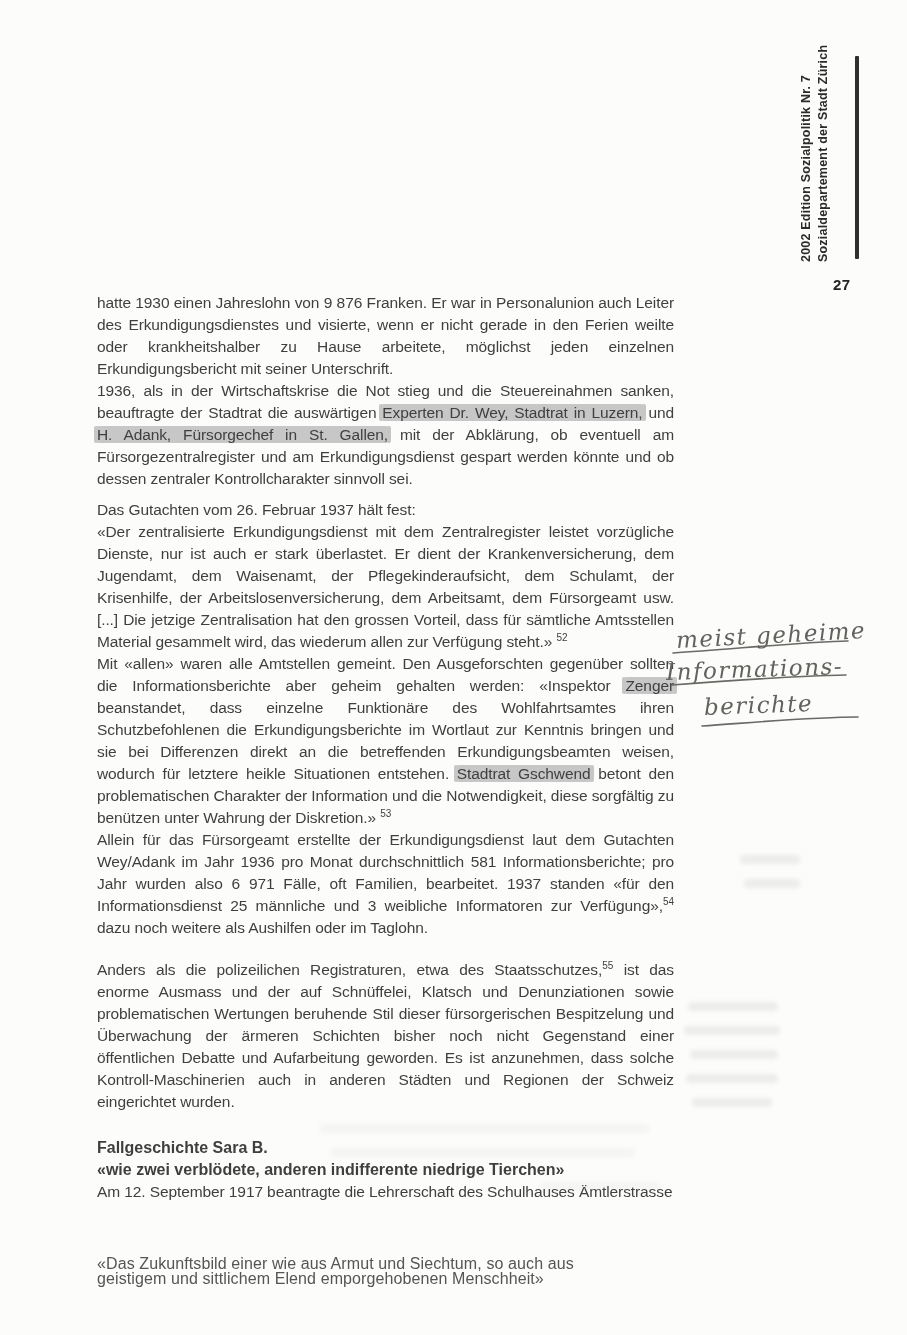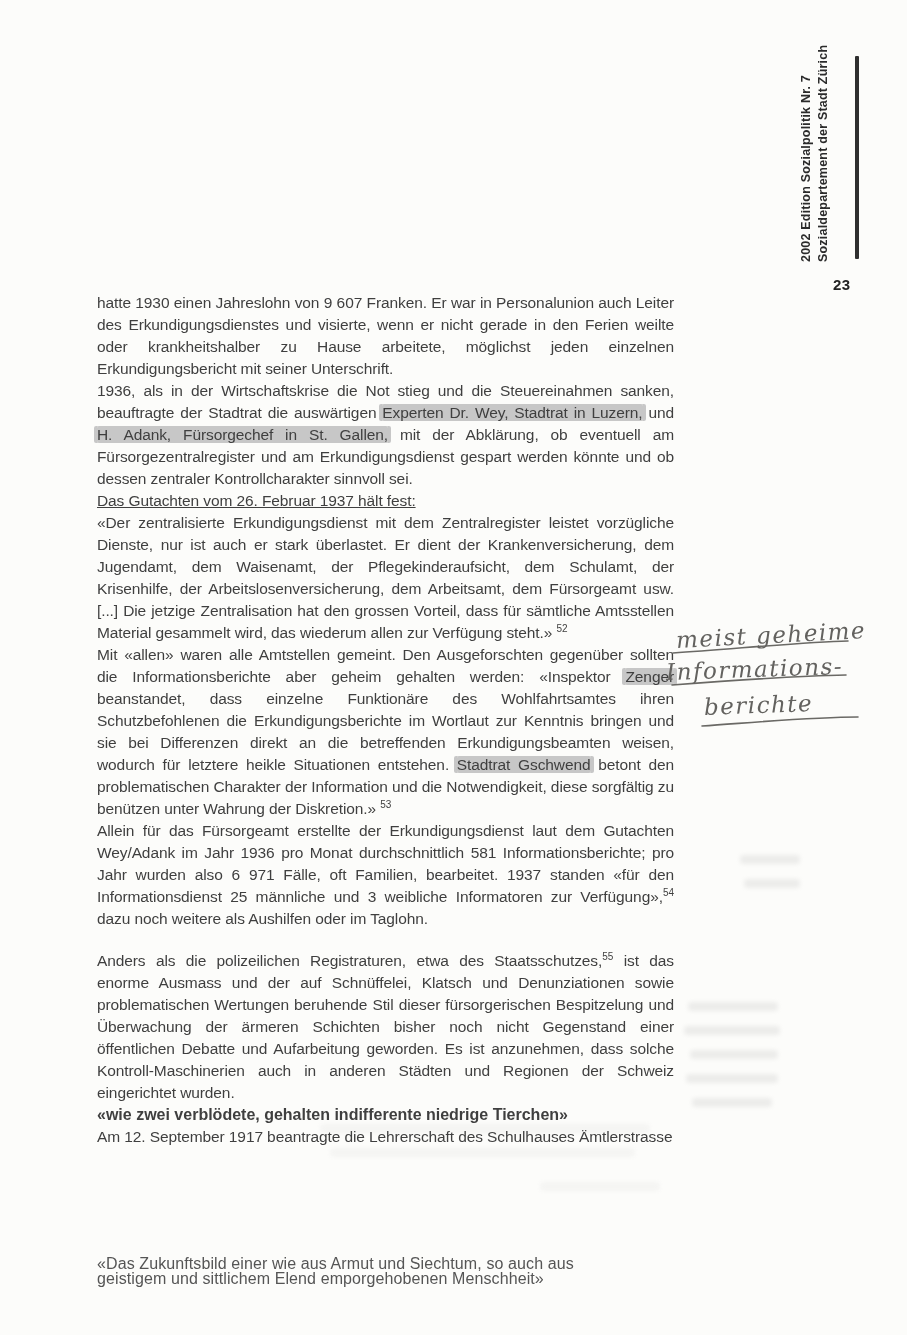--- a/index.html
+++ b/index.html
@@ -68,31 +68,32 @@
 </head>
 <body>
 
 <div class="page">
 
   <div class="edition">
     <div>2002 Edition Sozialpolitik Nr. 7</div>
     <div>Sozialdepartement der Stadt Zürich</div>
   </div>
   <div class="vrule"></div>
-  <div class="page-number">23</div>
+  <div class="page-number">27</div>
 
   <div class="main-col">
-      <p class="para"><span>hatte 1930 einen Jahreslohn von 9 607 Franken. Er war in Personalunion auch Leiter des Erkundigungsdienstes und visierte, wenn er nicht gerade in den Ferien weilte oder krankheitshalber zu Hause arbeitete, möglichst jeden einzelnen Erkundigungsbericht mit seiner Unterschrift.</span></p>
+      <p class="para"><span>hatte 1930 einen Jahreslohn von 9 876 Franken. Er war in Personalunion auch Leiter des Erkundigungsdienstes und visierte, wenn er nicht gerade in den Ferien weilte oder krankheitshalber zu Hause arbeitete, möglichst jeden einzelnen Erkundigungsbericht mit seiner Unterschrift.</span></p>
       <p class="para"><span>1936, als in der Wirtschaftskrise die Not stieg und die Steuereinahmen sanken, beauftragte der Stadtrat die auswärtigen </span><span class="hl">Experten Dr. Wey, Stadtrat in Luzern,</span><span> und </span><span class="hl">H. Adank, Fürsorgechef in St. Gallen,</span><span> mit der Abklärung, ob eventuell am Fürsorgezentralregister und am Erkundigungsdienst gespart werden könnte und ob dessen zentraler Kontrollcharakter sinnvoll sei.</span></p>
-      <p class="para" style=" text-decoration: underline;"><span>Das Gutachten vom 26. Februar 1937 hält fest:</span></p>
+      <p class="para" style="margin-top: 9px;"><span>Das Gutachten vom 26. Februar 1937 hält fest:</span></p>
       <p class="para"><span>«Der zentralisierte Erkundigungsdienst mit dem Zentralregister leistet vorzügliche Dienste, nur ist auch er stark überlastet. Er dient der Krankenversicherung, dem Jugendamt, dem Waisenamt, der Pflegekinderaufsicht, dem Schulamt, der Krisenhilfe, der Arbeitslosenversicherung, dem Arbeitsamt, dem Fürsorgeamt usw. [...] Die jetzige Zentralisation hat den grossen Vorteil, dass für sämtliche Amtsstellen Material gesammelt wird, das wiederum allen zur Verfügung steht.» </span><sup>52</sup></p>
       <p class="para"><span>Mit «allen» waren alle Amtstellen gemeint. Den Ausgeforschten gegenüber sollten die Informationsberichte aber geheim gehalten werden: «Inspektor </span><span class="hl">Zenger</span><span> beanstandet, dass einzelne Funktionäre des Wohlfahrtsamtes ihren Schutzbefohlenen die Erkundigungsberichte im Wortlaut zur Kenntnis bringen und sie bei Differenzen direkt an die betreffenden Erkundigungsbeamten weisen, wodurch für letztere heikle Situationen entstehen. </span><span class="hl">Stadtrat Gschwend</span><span> betont den problematischen Charakter der Information und die Notwendigkeit, diese sorgfältig zu benützen unter Wahrung der Diskretion.» </span><sup>53</sup></p>
       <p class="para"><span>Allein für das Fürsorgeamt erstellte der Erkundigungsdienst laut dem Gutachten Wey/Adank im Jahr 1936 pro Monat durchschnittlich 581 Informationsberichte; pro Jahr wurden also 6 971 Fälle, oft Familien, bearbeitet. 1937 standen «für den Informationsdienst 25 männliche und 3 weibliche Informatoren zur Verfügung»,</span><sup>54</sup><span> dazu noch weitere als Aushilfen oder im Taglohn.</span></p>
       <p class="para" style="margin-top: 20px;"><span>Anders als die polizeilichen Registraturen, etwa des Staatsschutzes,</span><sup>55</sup><span> ist das enorme Ausmass und der auf Schnüffelei, Klatsch und Denunziationen sowie problematischen Wertungen beruhende Stil dieser fürsorgerischen Bespitzelung und Überwachung der ärmeren Schichten bisher noch nicht Gegenstand einer öffentlichen Debatte und Aufarbeitung geworden. Es ist anzunehmen, dass solche Kontroll-Maschinerien auch in anderen Städten und Regionen der Schweiz eingerichtet wurden.</span></p>
-      <p class="para heading"><span>«wie zwei verblödete, gehalten indifferente niedrige Tierchen»</span></p>
+      <p class="para heading" style="margin-top: 24px;"><span>Fallgeschichte Sara B.</span></p>
+      <p class="para heading"><span>«wie zwei verblödete, anderen indifferente niedrige Tierchen»</span></p>
       <p class="para" style=""><span>Am 12. September 1917 beantragte die Lehrerschaft des Schulhauses Ämtlerstrasse</span></p>
     </div>
 
   <div class="handnote">
     <svg width="250" height="135" viewBox="0 0 250 135">
       <path d="M9,31 C 70,27 140,20 184,19" stroke="#6a6965" stroke-width="1.6" fill="none" stroke-linecap="round"></path>
       <path d="M8,63 C 60,59 130,54 182,53" stroke="#6a6965" stroke-width="1.6" fill="none" stroke-linecap="round"></path>
       <path d="M38,104 C 95,100 150,95 194,95" stroke="#6a6965" stroke-width="1.6" fill="none" stroke-linecap="round"></path>
     </svg>
     <div class="hline l1">meist geheime</div>

